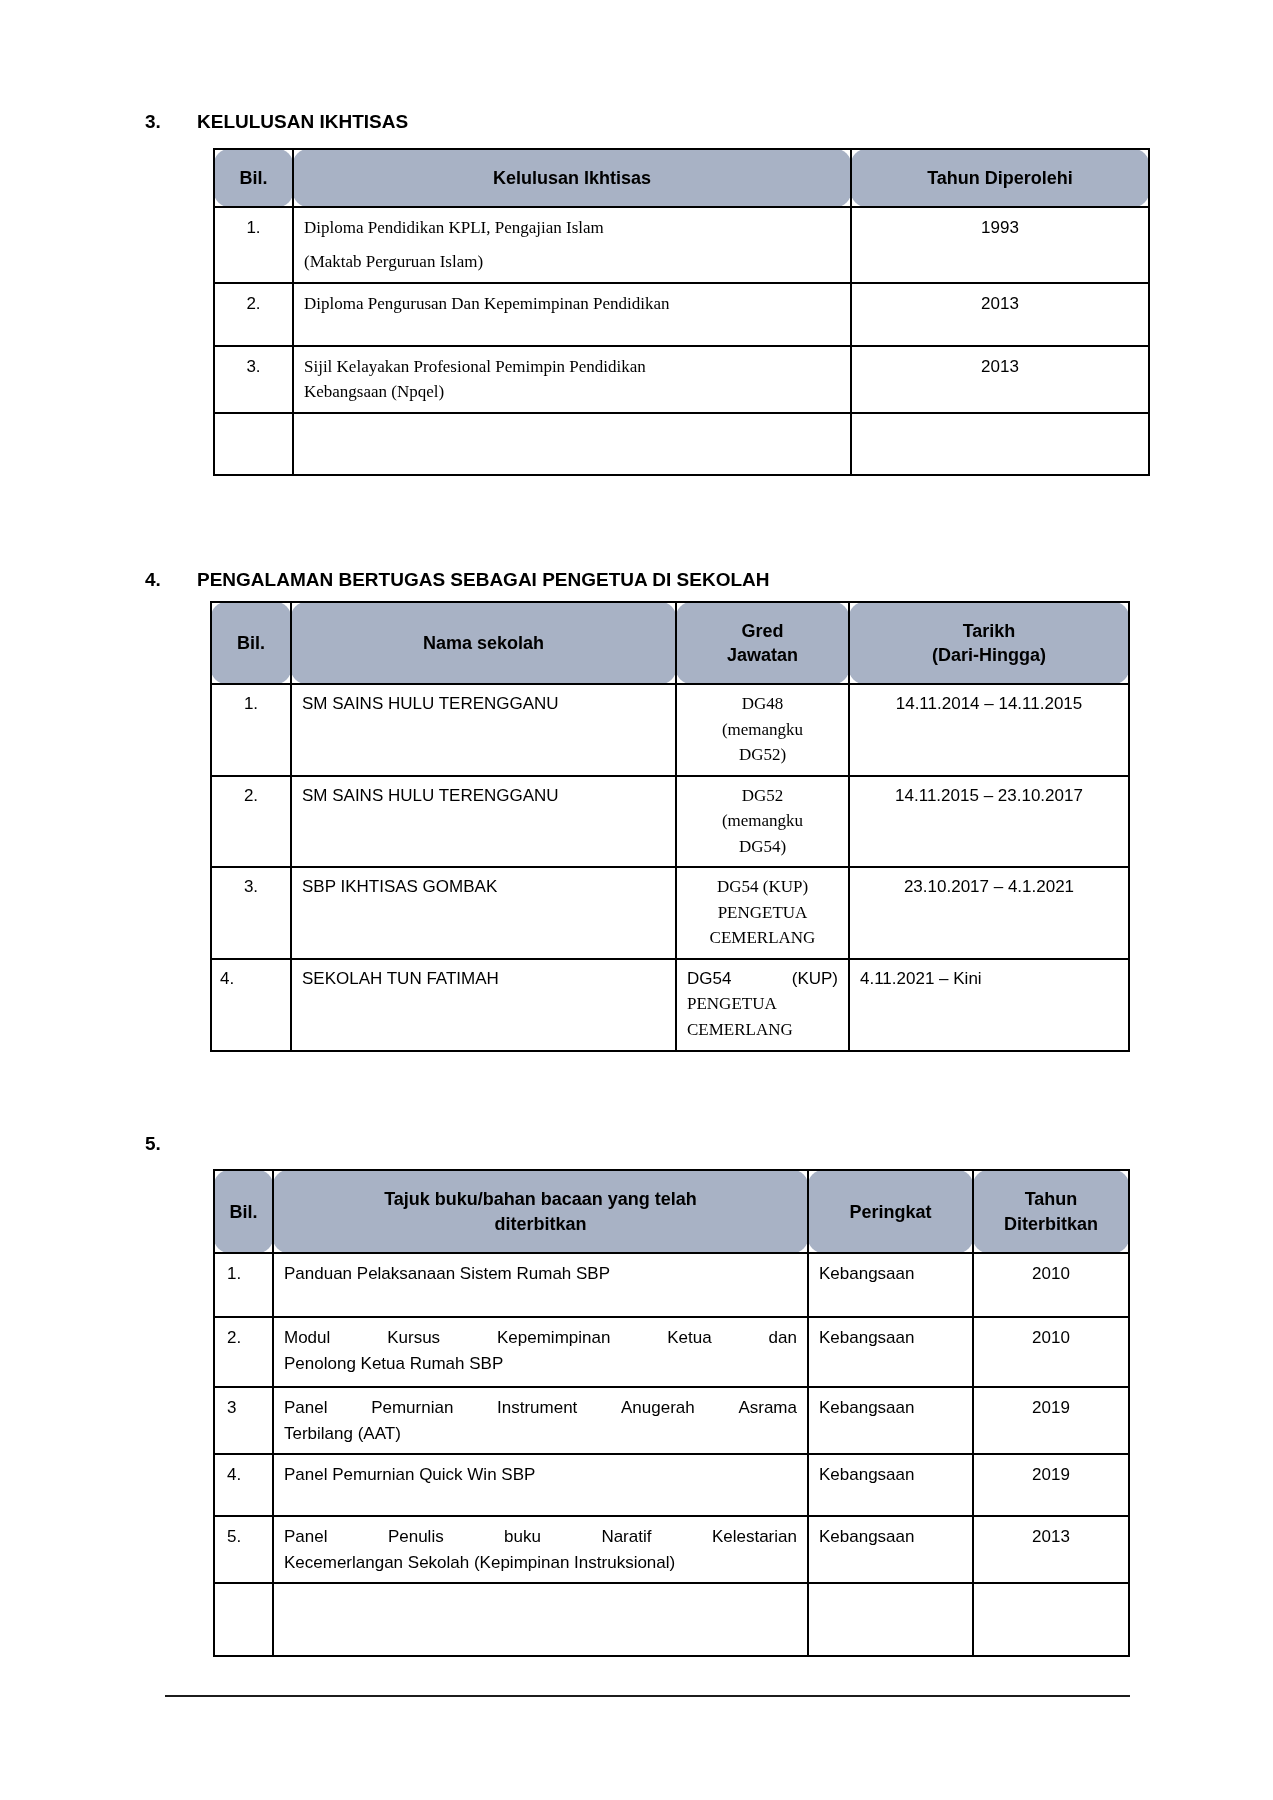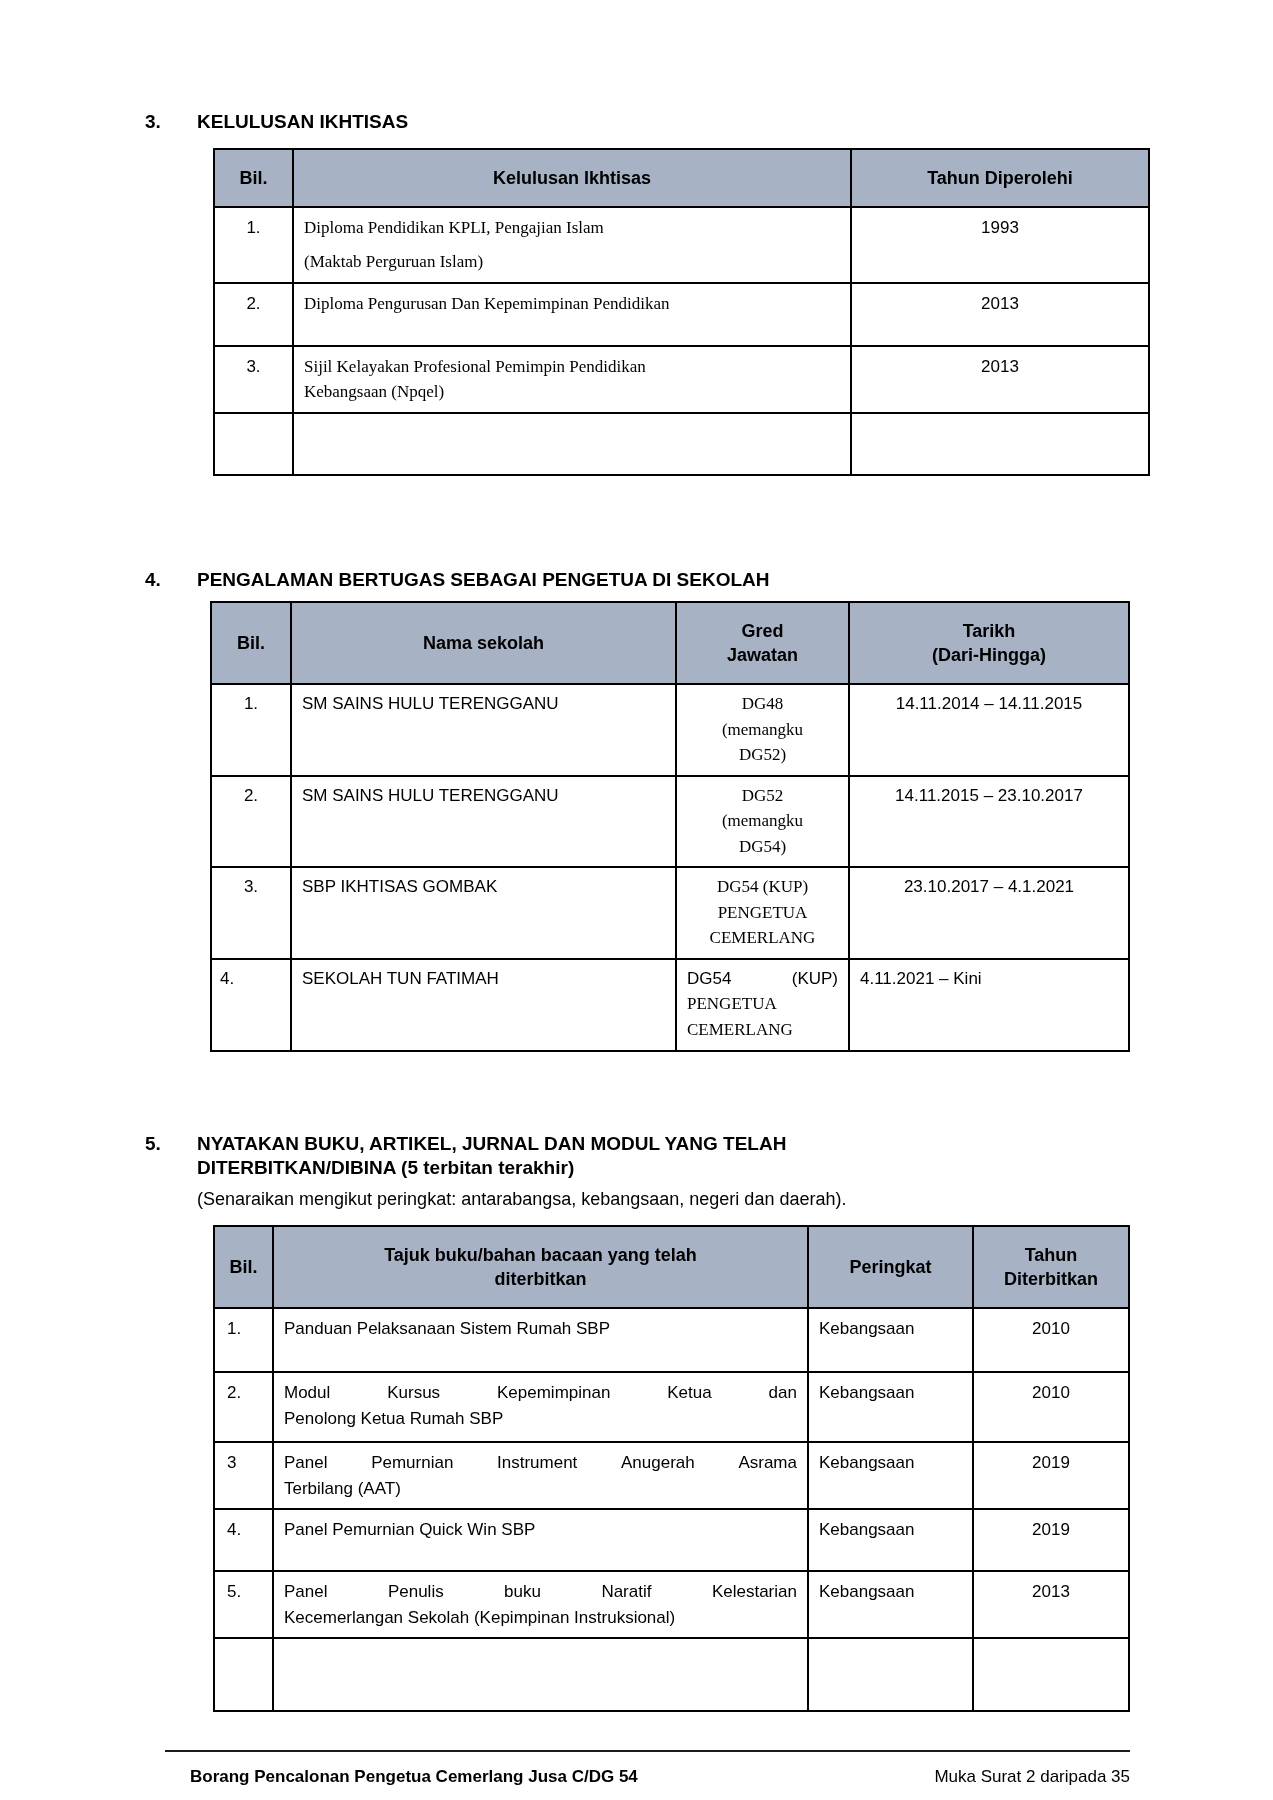--- a/index.html
+++ b/index.html
@@ -27,21 +27,21 @@
     font-weight: normal; font-size: 18px; margin-top: 7px; line-height: 1.3;
   }
 
   
   table { border-collapse: collapse; table-layout: fixed; }
   th, td { border: 2px solid #000; overflow: hidden; }
   th {
     background: var(--hdr-bg);
     font-weight: bold; font-size: 18px; line-height: 1.35;
     text-align: center; vertical-align: middle;
-    padding: 16px 6px; white-space: pre-line;
+    padding: 16px 6px; white-space: pre-line; border-radius: 15px;
   }
   td {
     font-size: 17px; line-height: 1.5;
     vertical-align: top; padding: 7px 10px;
   }
   .al-c { text-align: center; }
   .al-l { text-align: left; }
   .pre { white-space: pre-line; font-family: Liberation Serif, serif; }
   .l2:empty { display: none; }
   .l2 { margin-top: 9px; }
@@ -200,25 +200,20 @@
         <div class="pre">PENGETUA
 CEMERLANG</div>
       </td>
       <td class="al-l">4.11.2021 – Kini</td>
     </tr>
   </tbody>
     </table>
 
   <div class="sec-head sec5-head">
     <span class="sec-num">5.</span>
-    <span>
-      <span class="sec-title" style="display:block">NYATAKAN BUKU, ARTIKEL, JURNAL DAN MODUL YANG TELAH
-DITERBITKAN/DIBINA (5 terbitan terakhir)</span>
-      <span class="sec-note" style="display:block">(Senaraikan mengikut peringkat: antarabangsa, kebangsaan, negeri dan daerah).</span>
-    </span>
   </div>
 
   <table class="t3">
     <colgroup>
         <col style="width:59px">
         <col style="width:535px">
         <col style="width:165px">
         <col style="width:156px">
       </colgroup>
     <tbody>
@@ -296,18 +291,14 @@
     <tr class="r5">
       <td class="bil"></td>
       <td></td>
       <td></td>
       <td class="al-c"></td>
     </tr>
   </tbody>
     </table>
 
   <div class="foot-rule"></div>
-  <div class="foot-row">
-    <span class="foot-left">Borang Pencalonan Pengetua Cemerlang Jusa C/DG 54</span>
-    <span class="foot-right">Muka Surat 2 daripada 35</span>
-  </div>
 
 </div>
 
 </body></html>

